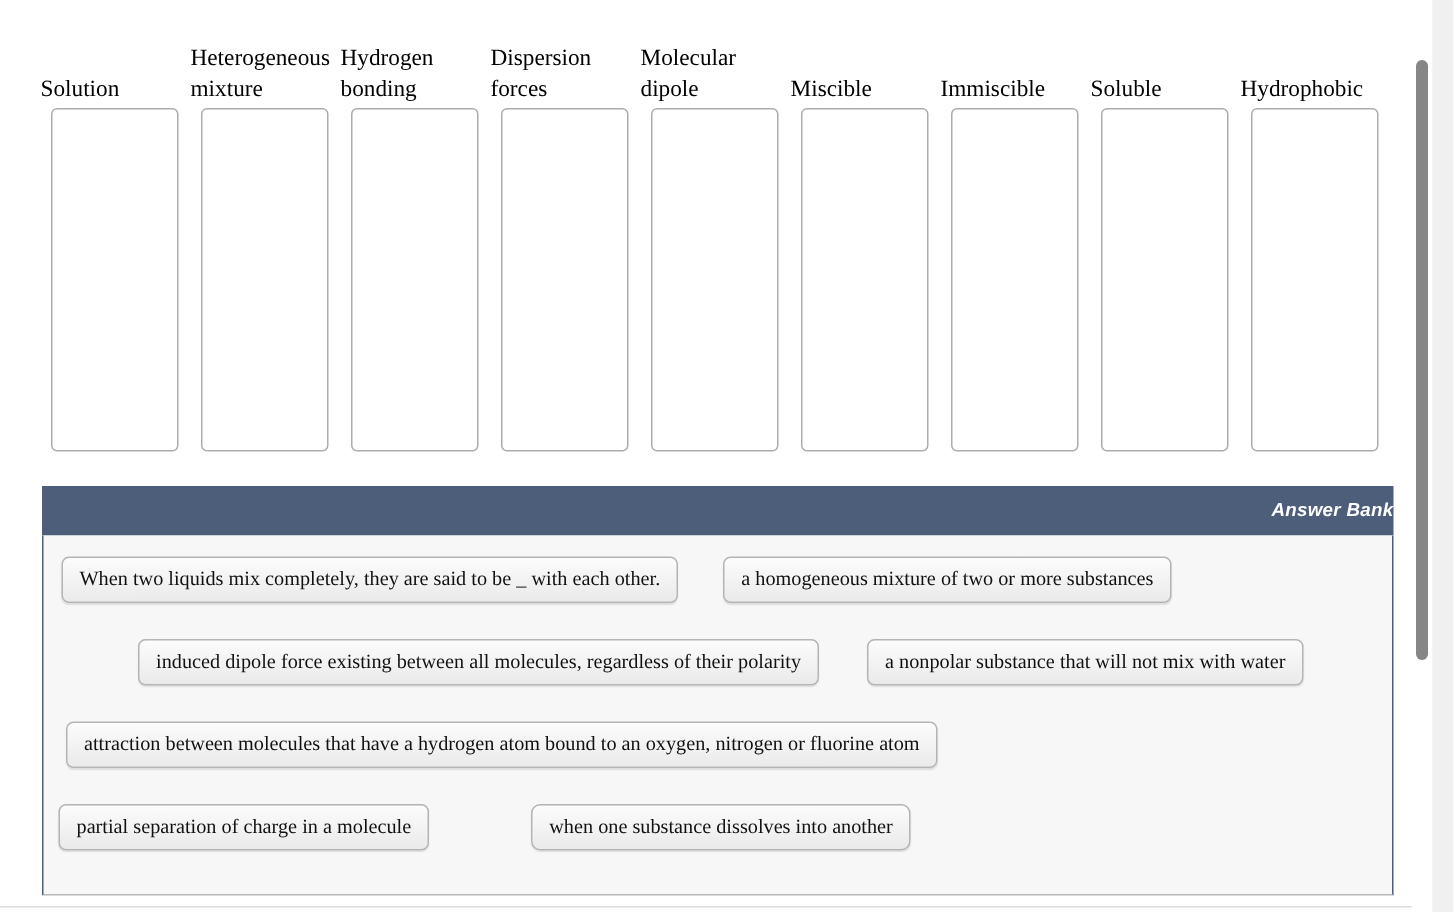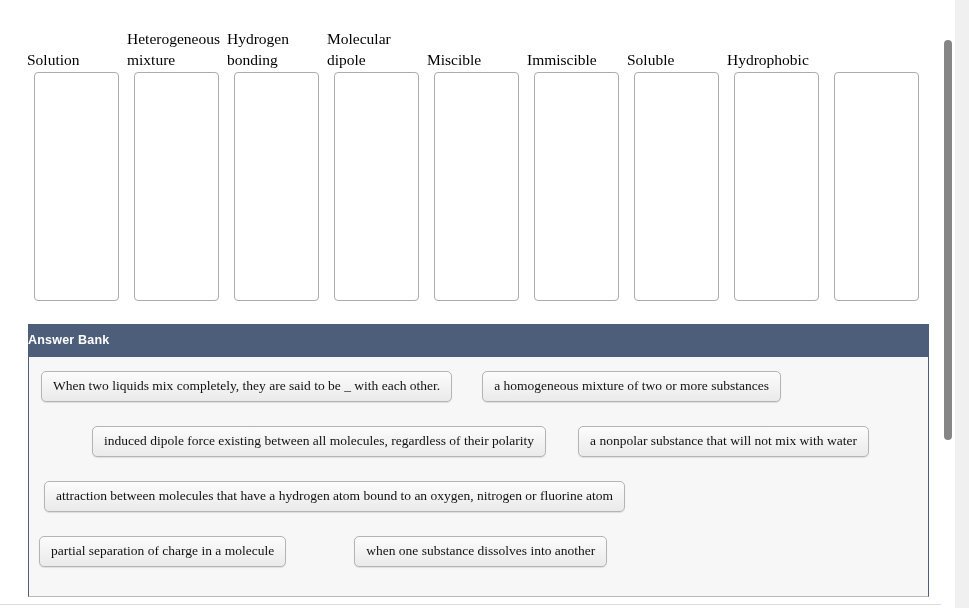--- a/index.html
+++ b/index.html
@@ -90,23 +90,24 @@
     top: 324px;
     width: 901px;
     box-sizing: border-box;
   }
   #answer-bank-header {
     background: #4c5e7a;
     color: #ffffff;
     font-family: "Liberation Sans", sans-serif;
     font-size: 12.5px;
     font-weight: bold;
-    text-align: left;
+    text-align: right;
     padding: 9px 0 10px 0;
     letter-spacing: .2px;
+    font-style: italic;
   }
   #answer-bank-body {
     background: #f7f7f7;
     border-left: 1px solid #4c5e7a;
     border-right: 1px solid #4c5e7a;
     border-bottom: 1px solid #b9b9b9;
     padding: 14px 10px 18px 10px;
     box-sizing: border-box;
     min-height: 240px;
   }
@@ -127,21 +128,21 @@
     font-size: 13.5px;
     color: #111111;
     padding: 6px 11px 7px 11px;
     white-space: nowrap;
     cursor: move;
     box-sizing: border-box;
   }
   .tile-gap-1 { margin-left: 30px; }
   .tile-gap-2 { margin-left: 32px; }
   .tile-gap-3 { margin-left: 29px; }
-  .tile-gap-4 { margin-left: 36px; }
+  .tile-gap-4 { margin-left: 36px; border-radius: 6px; }
 
   
   .row-indent-a { padding-left: 2px; text-align: right; }
   .row-indent-b { padding-left: 4px; justify-content: center; }
   .row-indent-c { padding-left: 5px; }
   .row-indent-d { padding-left: 0px; }
 
   
   #scrollbar-track {
     position: absolute;
@@ -185,20 +186,21 @@
 <div id="top-left-fragment"></div>
 
 <div id="viewport">
 
   <div id="matching-area">
 
     <div id="column-headers">
       <div class="column-header">Solution</div>
       <div class="column-header">Heterogeneous mixture</div>
       <div class="column-header">Hydrogen bonding</div>
+      <div class="column-header">Dispersion forces</div>
       <div class="column-header">Molecular dipole</div>
       <div class="column-header">Miscible</div>
       <div class="column-header">Immiscible</div>
       <div class="column-header">Soluble</div>
       <div class="column-header">Hydrophobic</div>
     </div>
 
     <div id="drop-zones">
       <div class="drop-zone-cell">
         <div class="drop-zone"></div>

